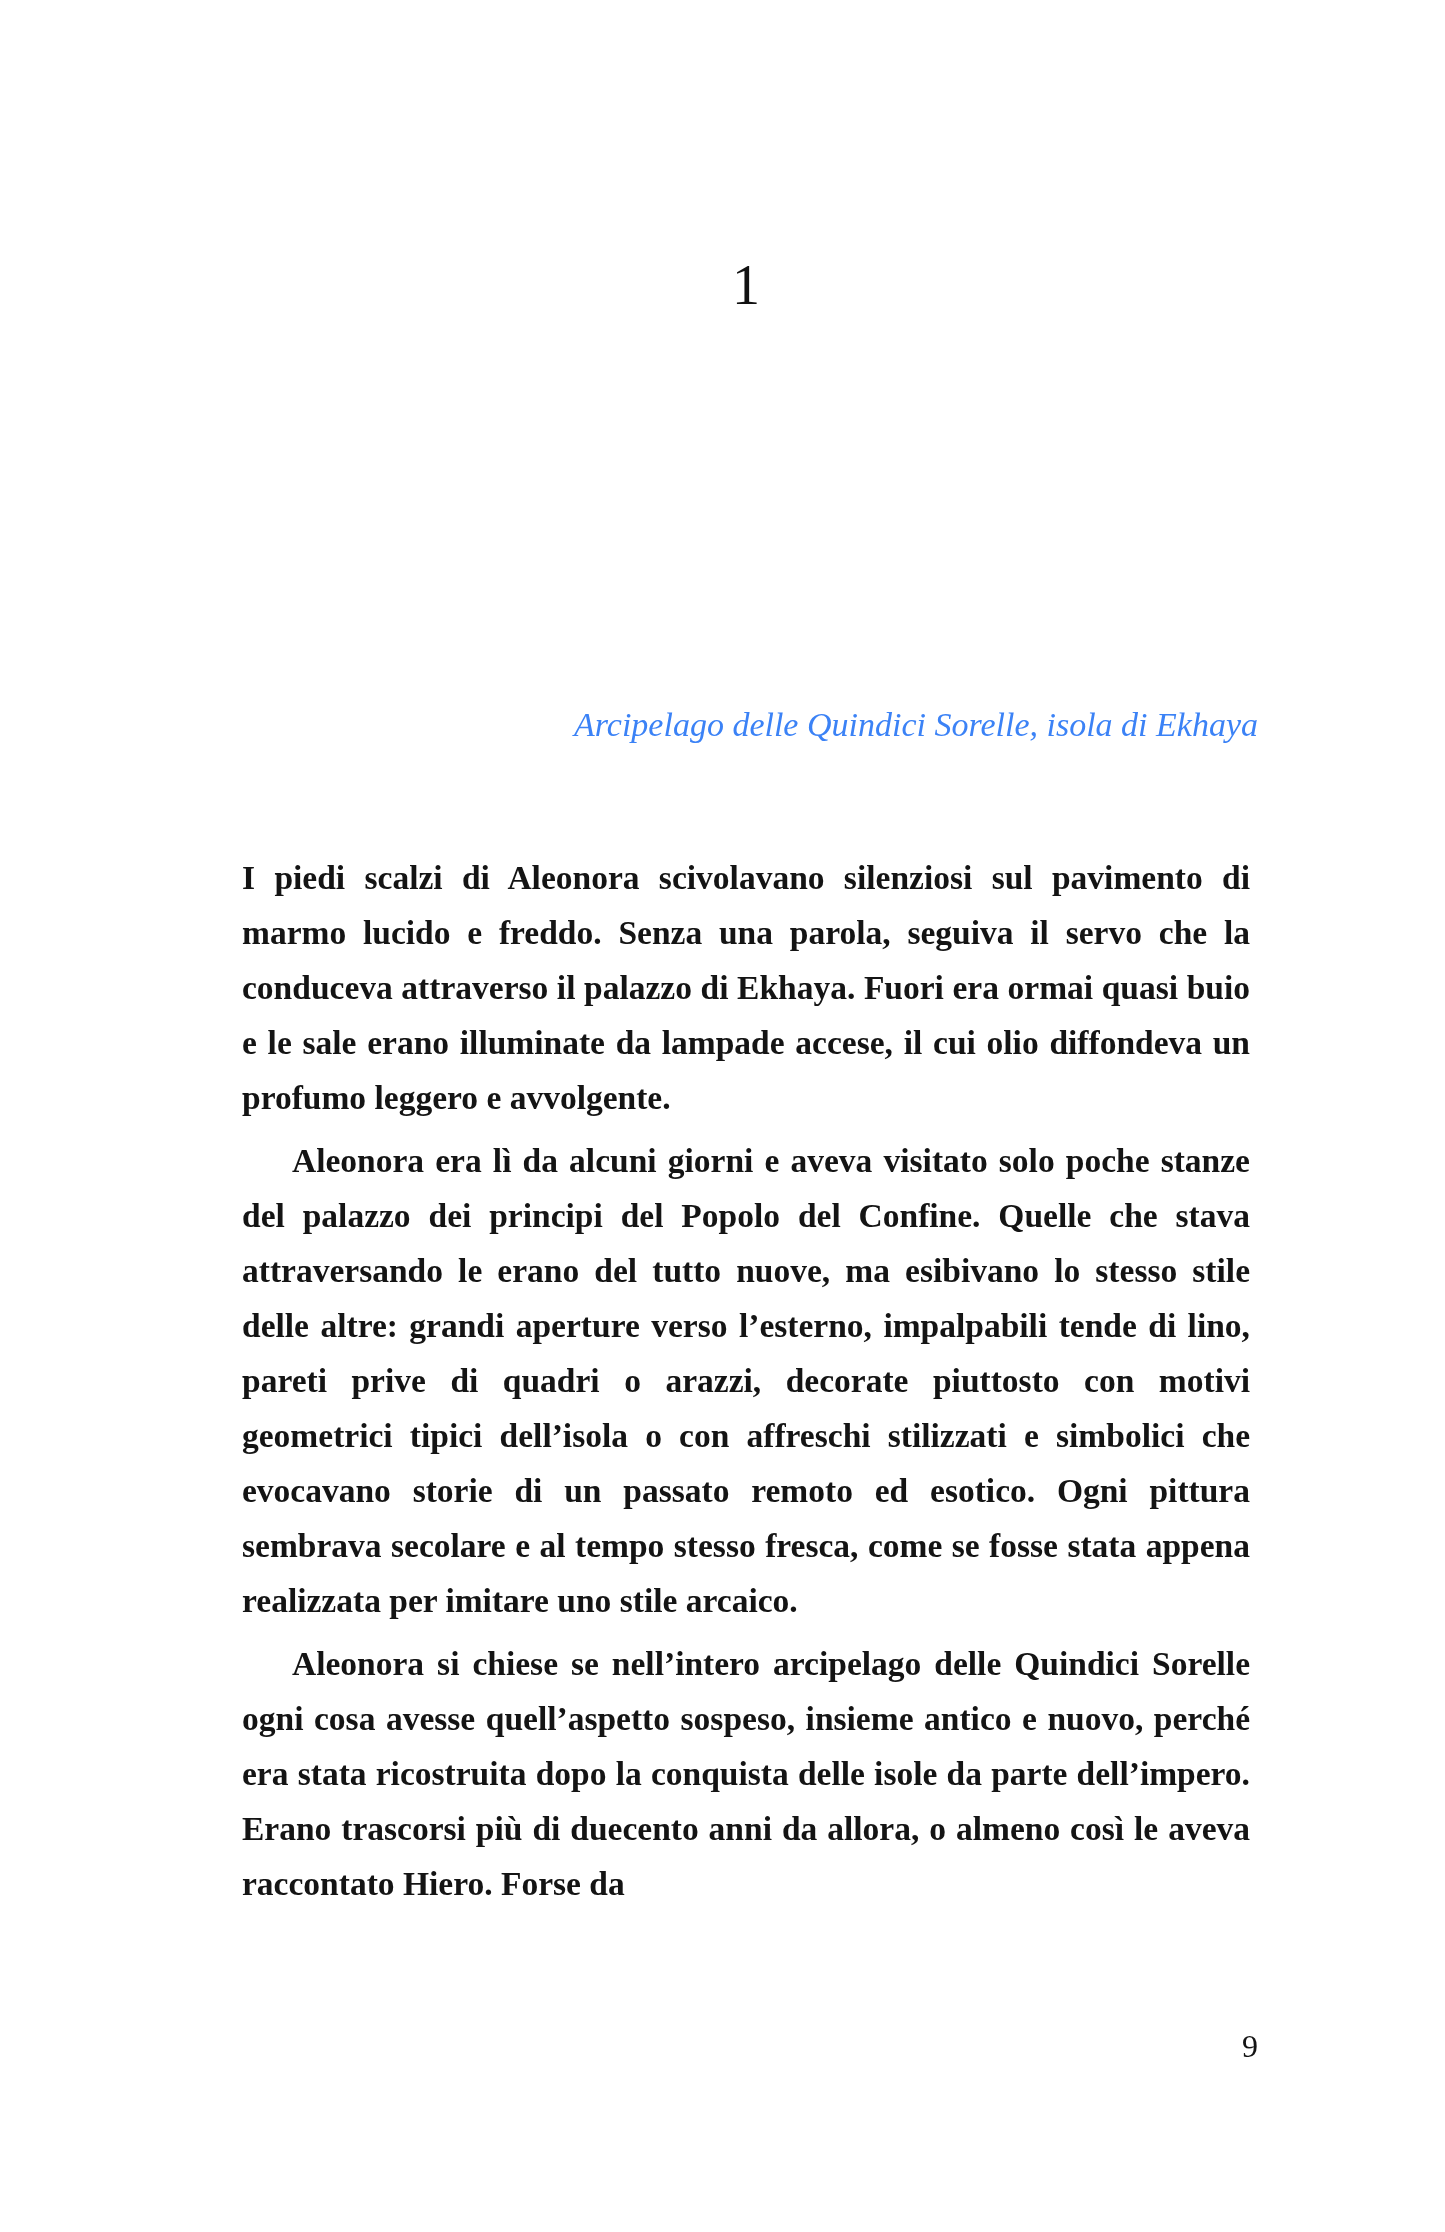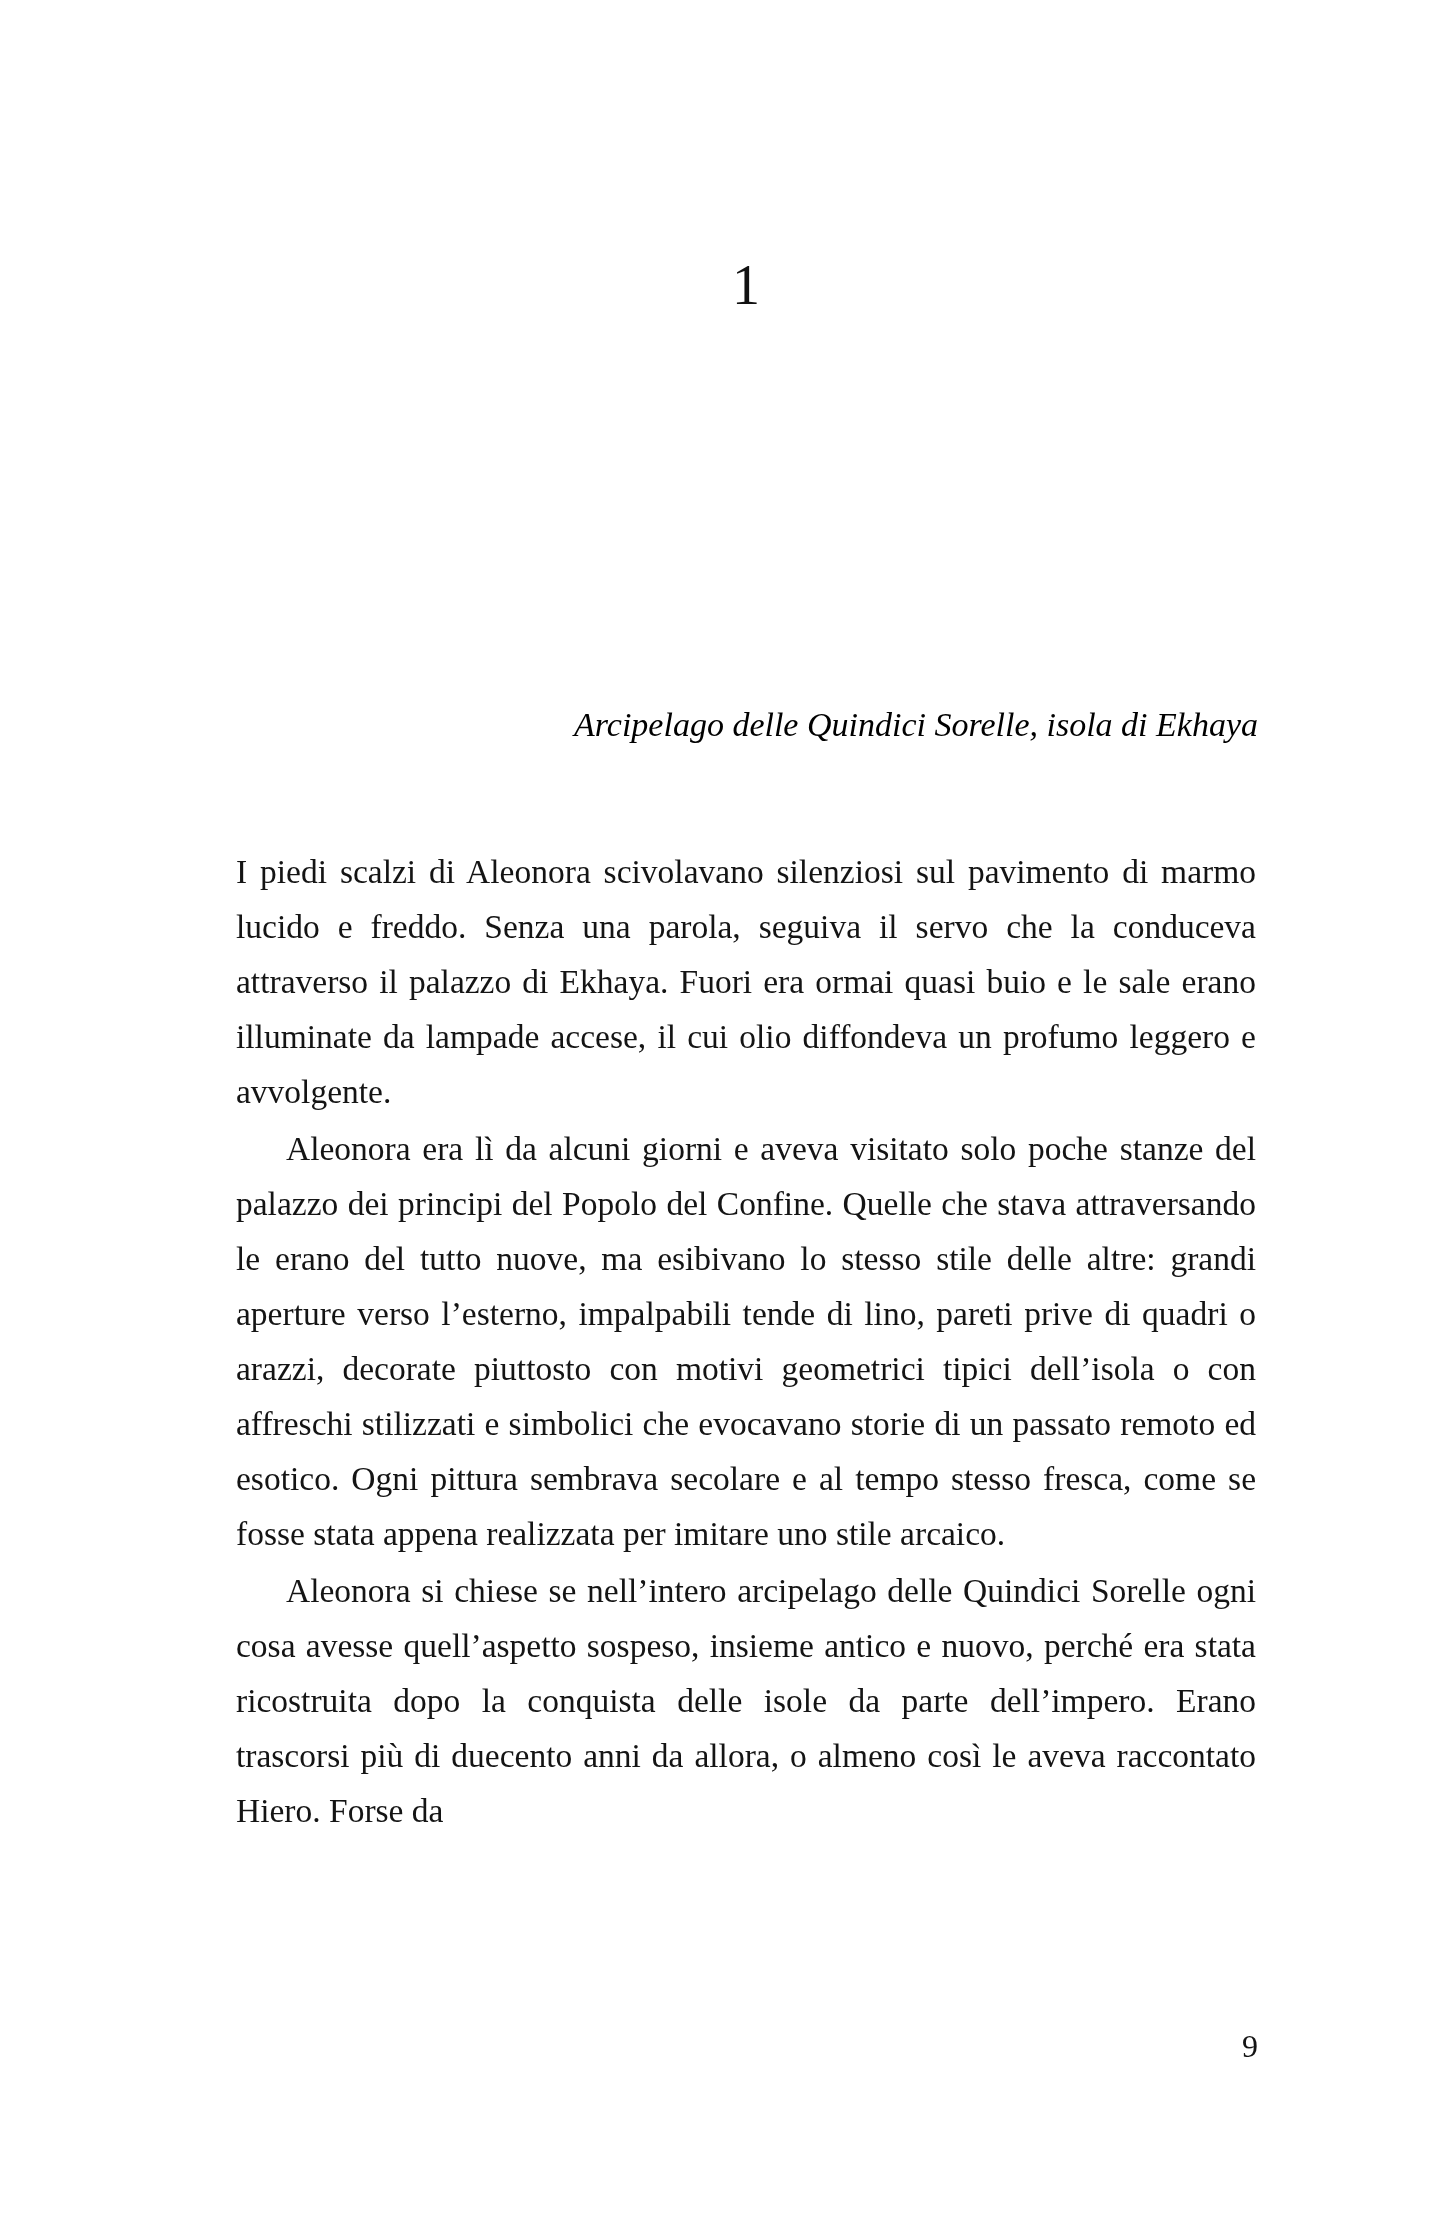--- a/index.html
+++ b/index.html
@@ -31,33 +31,34 @@
     line-height: 1.2;
     color: #111111;
   }
   .epigraph {
     margin: 0;
     padding-top: 385px;
     text-align: right;
     font-style: italic;
     font-size: 34px;
     line-height: 1.25;
-    color: #000000;
+    color: #3b82f6;
   }
   .body-text {
     padding-top: 95px;
     font-size: 33.5px;
     line-height: 55px;
     text-align: justify;
     text-justify: inter-word;
     hyphens: auto;
     color: #141414;
   }
   .body-text p {
-    margin: 2px;
+    margin: 8px;
+    font-weight: bold;
   }
   .body-text p + p {
     text-indent: 50px;
   }
   .page-number {
     position: absolute;
     top: 2030px;
     right: 187px;
     font-size: 32px;
     line-height: 1;

